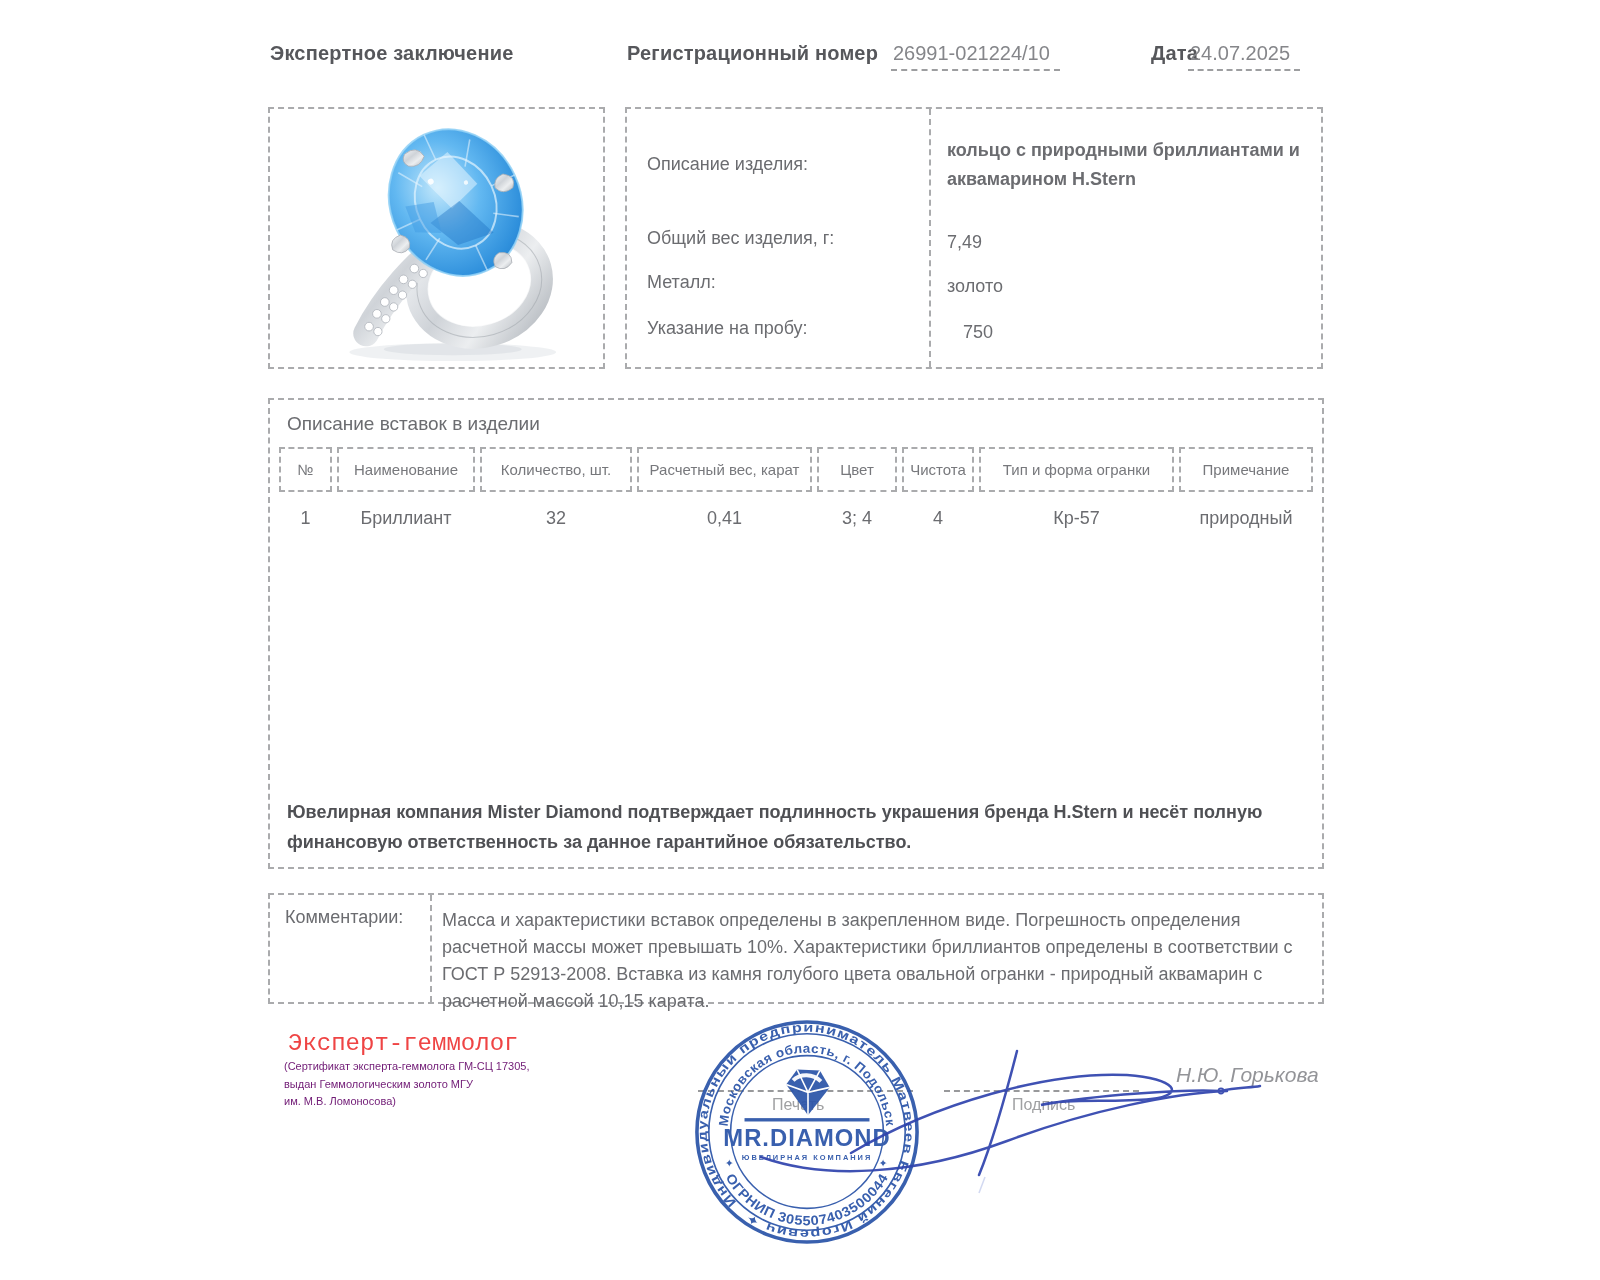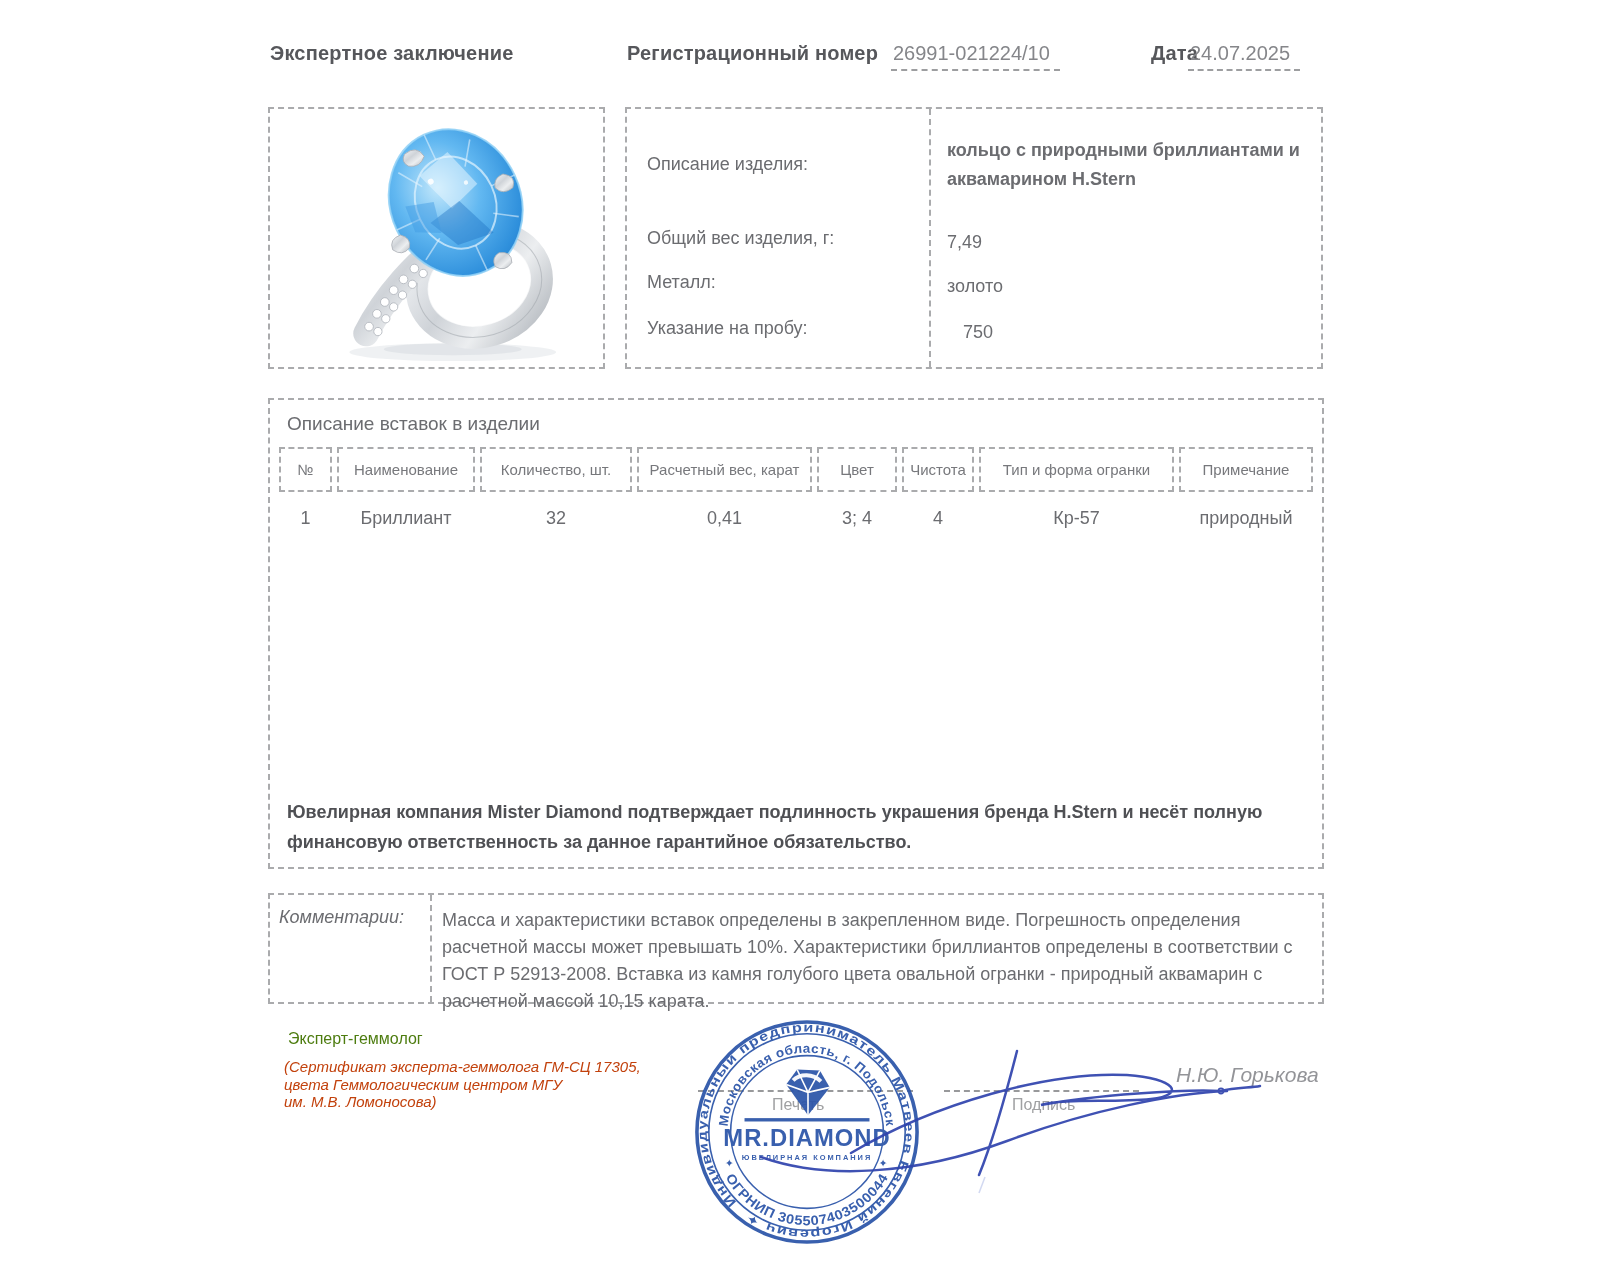--- a/index.html
+++ b/index.html
@@ -35,26 +35,26 @@
             font-size:15px;color:var(--ink-mid);text-align:center;line-height:16px;}
   .body-row{position:absolute;left:9px;right:9px;top:100px;height:36px;display:flex;gap:5px;}
   .body-cell{display:flex;align-items:center;justify-content:center;font-size:18px;color:var(--ink);}
   .c0{width:53px;flex:none}.c1{width:138px;flex:none}.c2{width:152px;flex:none}.c3{width:175px;flex:none}
   .c4{width:80px;flex:none}.c5{width:72px;flex:none}.c6{width:195px;flex:none}.c7{flex:1}
   .statement{position:absolute;left:17px;right:14px;bottom:10px;font-size:18px;font-weight:bold;
              color:#4f5054;line-height:30px;}
 
   
   .com-label-cell{position:absolute;left:0;top:0;bottom:0;width:162px;border-right:2px dashed var(--dash);}
-  .com-label{position:absolute;left:9px;top:12px;font-size:18px;color:var(--ink);font-style:italic;}
+  .com-label{position:absolute;left:15px;top:12px;font-size:18px;color:var(--ink);}
   .com-text{position:absolute;left:172px;right:8px;top:12px;font-size:18px;color:var(--ink);line-height:27px;}
 
   
-  .expert-title{font-size:16px;color:#4d7c0f;}
-  .cert-line{font-size:15px;color:#c2410c;line-height:17.5px;font-style:italic;}
+  .expert-title{font-size:24px;color:#ef4444;font-family:Liberation Mono, monospace;}
+  .cert-line{font-size:11px;color:#701a75;line-height:17.5px;}
   .sign-line{border-top:2px dashed #98999b;height:0;}
   .sign-caption{font-size:16px;color:#9fa0a2;}
   .expert-name{font-size:21px;color:#939498;}
 </style>
 </head>
 <body>
 
 <div class="page">
 
   <div class="abs h-bold" style="left:270px;top:42px;">Экспертное заключение</div>
@@ -181,21 +181,21 @@
   <div class="abs dbox" style="left:268px;top:893px;width:1056px;height:111px;">
     <div class="com-label-cell">
       <div class="com-label">Комментарии:</div>
     </div>
     <div class="com-text">Масса и характеристики вставок определены в закрепленном виде. Погрешность определения расчетной массы может превышать 10%. Характеристики бриллиантов определены в соответствии с ГОСТ Р 52913-2008. Вставка из камня голубого цвета овальной огранки - природный аквамарин с расчетной массой 10,15 карата.</div>
   </div>
 
   <div class="abs expert-title" style="left:288px;top:1030px;">Эксперт-геммолог</div>
   <div class="abs" style="left:284px;top:1058px;">
     <div class="cert-line">(Сертификат эксперта-геммолога ГМ-СЦ 17305,</div>
-    <div class="cert-line">цвета Геммологическим центром МГУ</div>
+    <div class="cert-line">выдан Геммологическим золото МГУ</div>
     <div class="cert-line">им. М.В. Ломоносова)</div>
   </div>
 
   <div class="abs sign-line" style="left:698px;top:1090px;width:215px;"></div>
   <div class="abs sign-caption" style="left:772px;top:1096px;">Печать</div>
 
   <div class="abs sign-line" style="left:944px;top:1090px;width:195px;"></div>
   <div class="abs sign-caption" style="left:1012px;top:1096px;">Подпись</div>
 
   <div class="abs expert-name" style="left:1176px;top:1063px;font-style:italic;">Н.Ю. Горькова</div>

